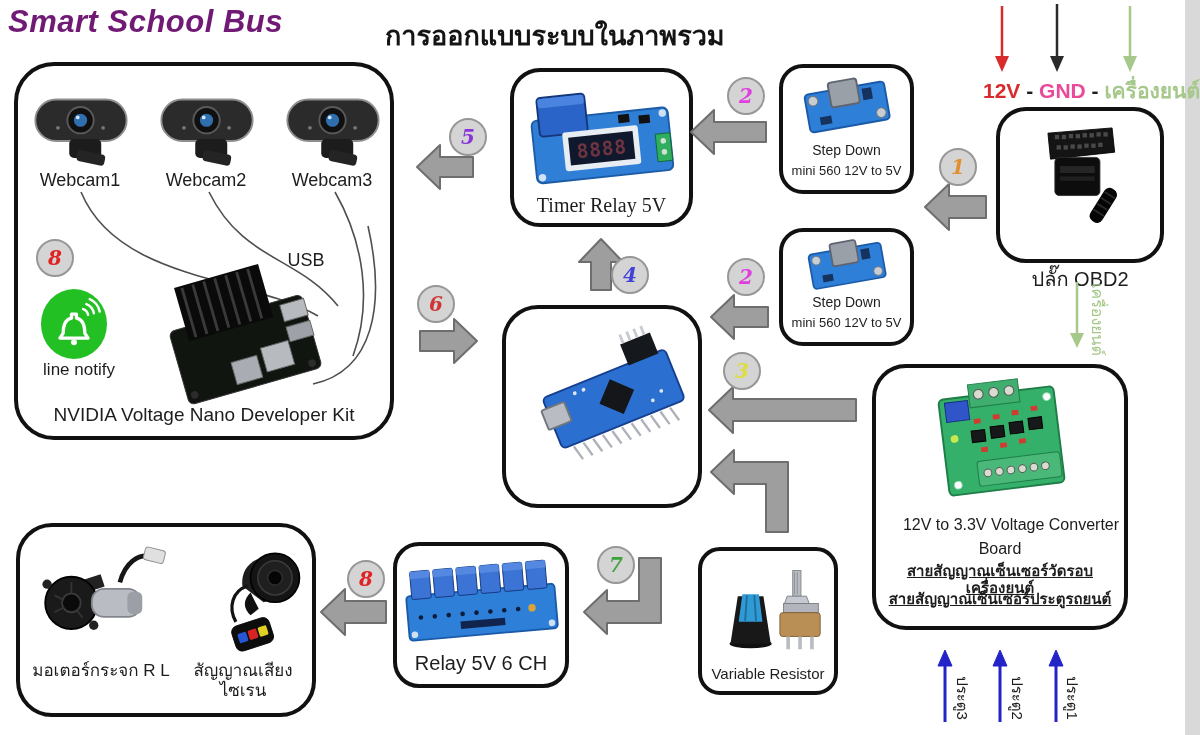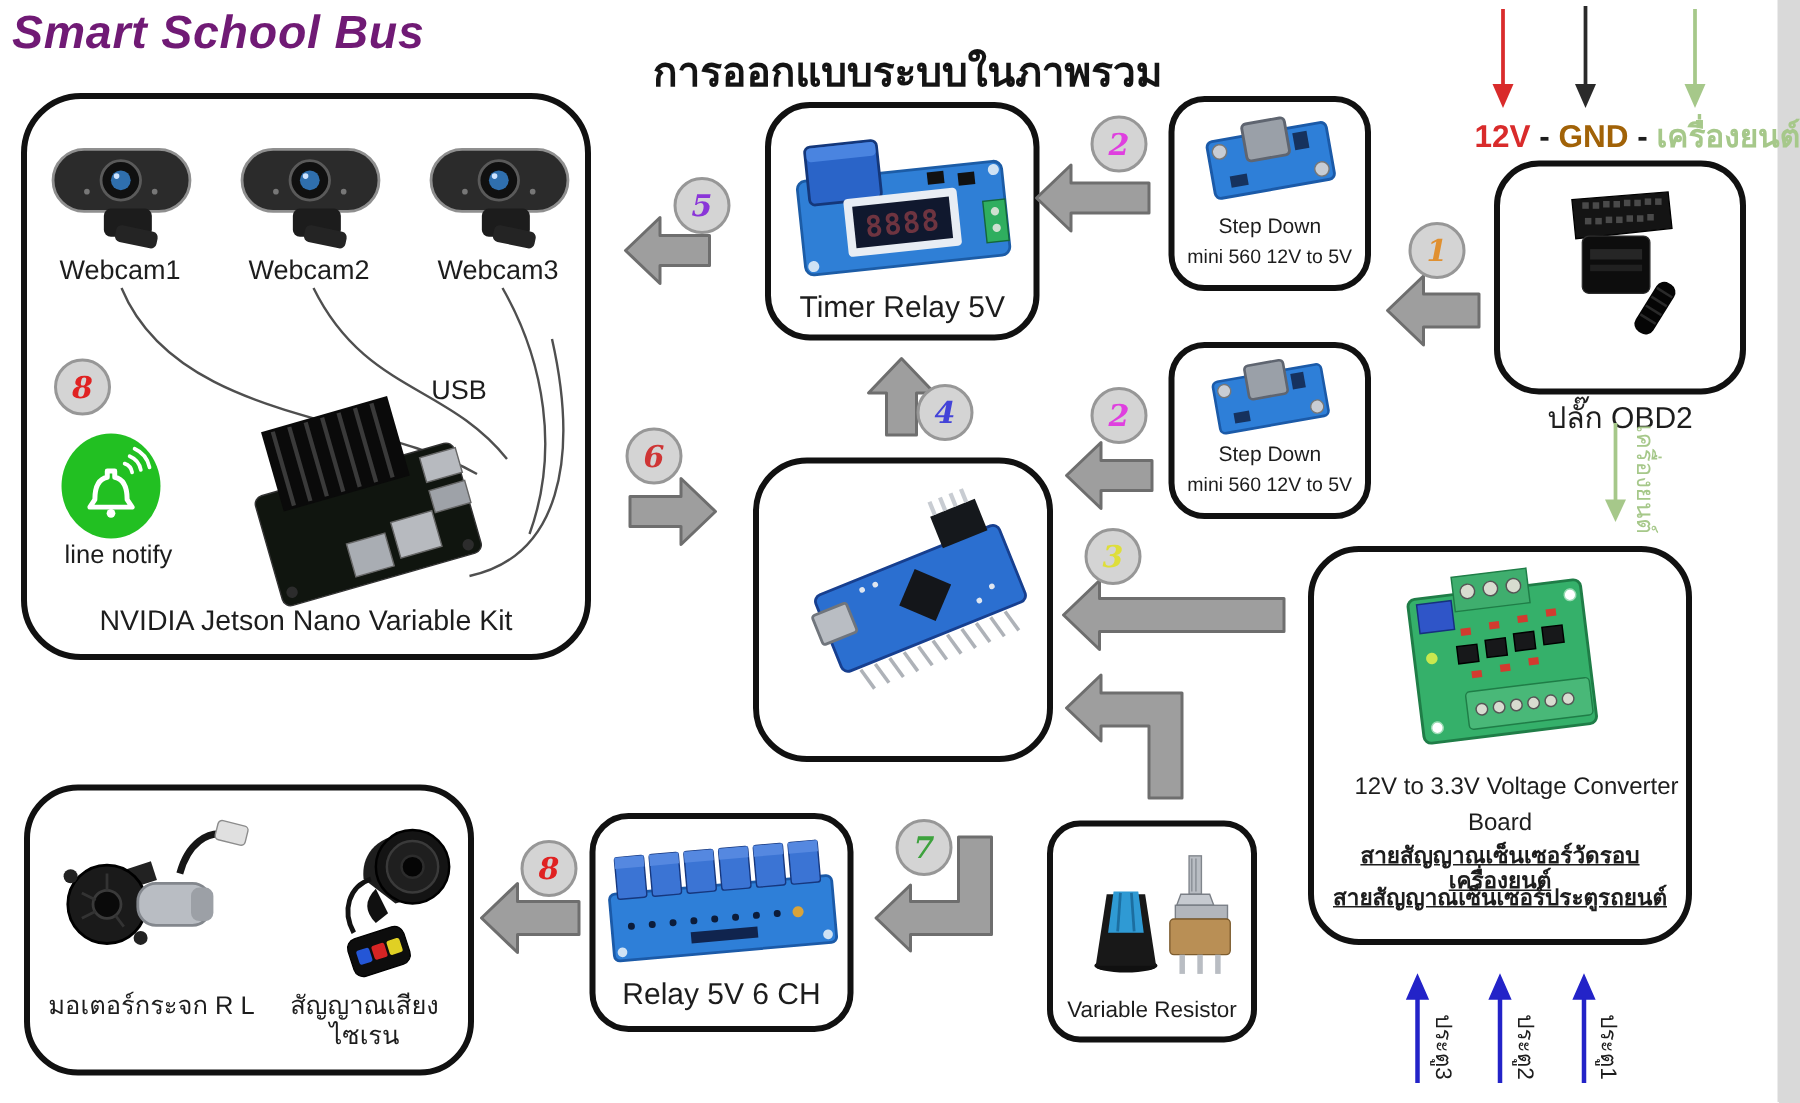--- a/index.html
+++ b/index.html
@@ -1,22 +1,22 @@
 <!DOCTYPE html>
 <html><head>
 <meta charset="utf-8">
 <style>
   html,body{margin:0;padding:0;background:#fff;}
   .page{position:relative;width:1200px;height:735px;background:#ffffff;overflow:hidden;
         font-family:"Liberation Sans",sans-serif;color:#1d1d1d;}
   .edge-strip{position:absolute;top:0;height:735px;background:#d9d9d9;}
   .logo{position:absolute;left:8px;top:4px;font-size:31px;font-weight:bold;font-style:italic;
         color:#701a75;letter-spacing:.5px;white-space:nowrap;}
-  .thai-title{position:absolute;left:385px;top:26px;width:390px;font-size:27px;font-weight:bold;
-        color:#141414;text-align:right;white-space:nowrap;}
+  .thai-title{position:absolute;left:385px;top:14px;width:390px;font-size:27px;font-weight:bold;
+        color:#141414;text-align:left;white-space:nowrap;}
   .legend{position:absolute;left:983px;top:74px;font-size:21px;font-weight:bold;white-space:nowrap;}
   .box{position:absolute;border:4px solid #111;border-radius:32px;background:#fff;box-sizing:border-box;}
   .lbl{position:absolute;text-align:center;color:#1d1d1d;line-height:1.15;}
   .badge{position:absolute;width:38px;height:38px;border-radius:50%;background:#d4d4d4;
         border:2px solid #979797;display:flex;align-items:center;justify-content:center;z-index:5;
         font-family:"DejaVu Serif",serif;font-style:italic;font-weight:bold;font-size:20px;box-sizing:border-box;}
   .vtext{position:absolute;transform:rotate(90deg);text-align:center;white-space:nowrap;}
   .overlay{position:absolute;left:0;top:0;width:1200px;height:735px;pointer-events:none;z-index:3;}
   .abs{position:absolute;}
   .notify-circle{position:absolute;background:#22c022;border-radius:50%;display:flex;
@@ -27,21 +27,21 @@
 <body>
 
 <div class="page">
 
   <div class="edge-strip" style="left:1185px;width:15px;"></div>
 
   <div class="logo">Smart School Bus</div>
   <div class="thai-title">การออกแบบระบบในภาพรวม</div>
 
   <div class="legend">
-    <span style="color: rgb(217, 43, 43);">12V</span><span> - </span><span style="color: #a16207;">GND</span><span> - </span><span style="color: rgb(166, 200, 138);">เครื่องยนต์</span>
+    <span style="color: rgb(217, 43, 43);">12V</span><span> - </span><span style="color: #ec4899;">GND</span><span> - </span><span style="color: rgb(166, 200, 138);">เครื่องยนต์</span>
   </div>
 
   <div class="box" style="left:14px;top:62px;width:380px;height:378px;border-radius:40px;">
     <svg class="abs" style="left:0;top:0;" width="372" height="370" viewBox="0 0 372 370">
       <g fill="none" stroke="#4f4f4f" stroke-width="1.6">
         <path d="M63 126 C100 215 230 210 300 250"></path>
         <path d="M191 126 C225 195 280 190 320 240"></path>
         <path d="M317 126 C345 175 355 235 335 290"></path>
         <path d="M350 160 C368 240 355 305 295 318"></path>
       </g>
@@ -109,42 +109,42 @@
         </g>
         <rect x="150" y="60" width="26" height="18" fill="#b7babf" stroke="#666"></rect>
         <rect x="150" y="84" width="26" height="16" fill="#9ea2a8" stroke="#666"></rect>
         <rect x="118" y="98" width="30" height="26" fill="#b7babf" stroke="#666"></rect>
         <rect x="84" y="104" width="28" height="24" fill="#a9adb3" stroke="#666"></rect>
         <circle cx="38" cy="126" r="4" fill="#2c2c2c"></circle>
           <circle cx="166" cy="128" r="4" fill="#2c2c2c"></circle>
       </g>
     </svg>
 
-    <div class="lbl" style="left:0;top:338px;width:372px;font-size:19px;">NVIDIA Jetson Nano Variable Kit</div>
+    <div class="lbl" style="left:0;top:338px;width:372px;font-size:19px;">NVIDIA Voltage Nano Developer Kit</div>
   </div>
 
   <div class="box" style="left:510px;top:68px;width:183px;height:159px;border-radius:30px;">
     <svg class="abs" style="left:14px;top:14px;" width="148" height="104" viewBox="0 0 160 112">
       <g transform="rotate(-6 80 60)">
         <rect x="6" y="30" width="148" height="68" rx="6" fill="#2f7fd6" stroke="#1c5ca6" stroke-width="2"></rect>
         <rect x="14" y="6" width="52" height="42" rx="4" fill="#2a64c8" stroke="#14377a" stroke-width="2"></rect>
         <rect x="15" y="7" width="50" height="10" rx="3" fill="#4a84e0"></rect>
         <rect x="38" y="46" width="82" height="42" rx="3" fill="#e8edf4"></rect>
         <rect x="44" y="52" width="70" height="30" fill="#10182e"></rect>
         <text x="79" y="75" font-family="'DejaVu Sans Mono',monospace" font-size="21" font-weight="bold" fill="#6e3440" text-anchor="middle" letter-spacing="1">8888</text>
         <rect x="100" y="33" width="12" height="9" fill="#111"></rect>
         <rect x="122" y="36" width="12" height="9" fill="#111"></rect>
         <rect x="138" y="58" width="16" height="30" fill="#2fae5f" stroke="#14663a"></rect>
         <circle cx="146" cy="66" r="3" fill="#cfe0d0"></circle>
           <circle cx="146" cy="78" r="3" fill="#cfe0d0"></circle>
         <circle cx="12" cy="92" r="4" fill="#cfe2f4"></circle>
           <circle cx="148" cy="36" r="4" fill="#cfe2f4"></circle>
       </g>
     </svg>
-    <div class="lbl" style="left:0;top:122px;width:175px;font-size:20px;">Timer Relay 5V</div>
+    <div class="lbl" style="left:0;top:122px;width:175px;font-size:20px;font-family:Liberation Serif, serif;">Timer Relay 5V</div>
   </div>
 
   <div class="box" style="left:779px;top:64px;width:135px;height:130px;border-radius:24px;">
     <svg class="abs" style="left:16px;top:8px;" width="96" height="60" viewBox="0 0 100 62">
       <g transform="rotate(-10 50 31)">
         <rect x="8" y="12" width="84" height="40" rx="4" fill="#2e7fd8" stroke="#1b5aa8" stroke-width="2"></rect>
         <rect x="34" y="4" width="30" height="26" rx="3" fill="#9aa0a8" stroke="#5f6570" stroke-width="2"></rect>
         <circle cx="16" cy="20" r="5" fill="#c8cdd4" stroke="#777"></circle>
         <circle cx="84" cy="44" r="5" fill="#c8cdd4" stroke="#777"></circle>
         <rect x="20" y="38" width="12" height="8" fill="#16325e"></rect>

